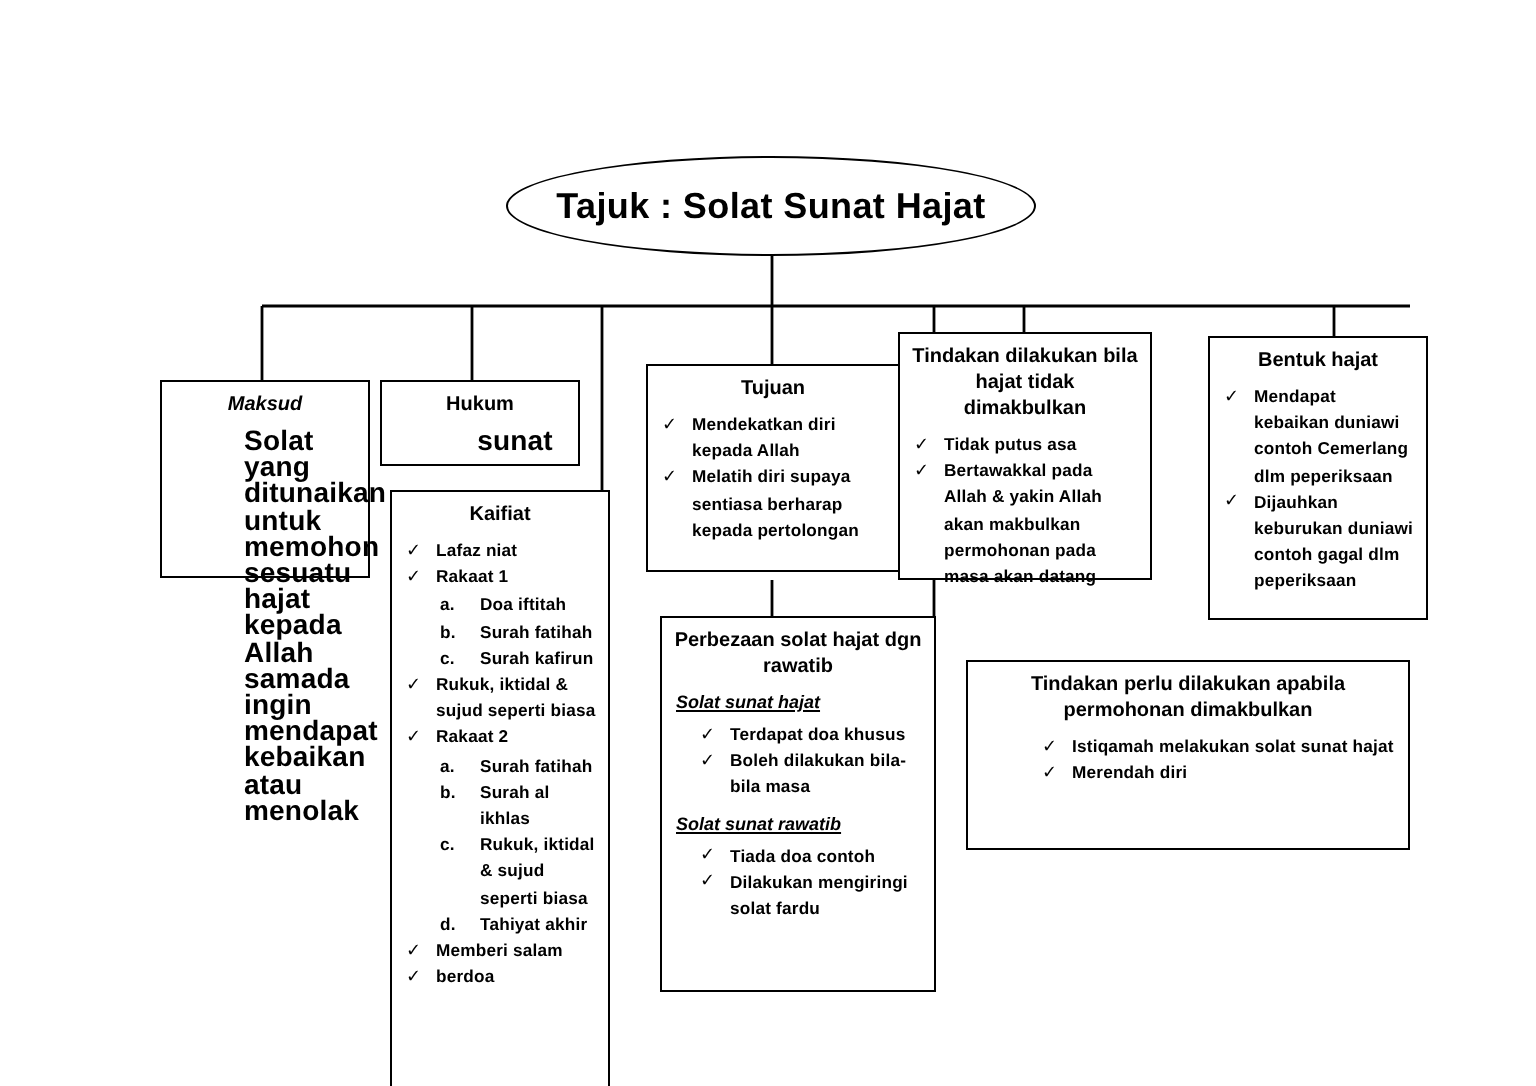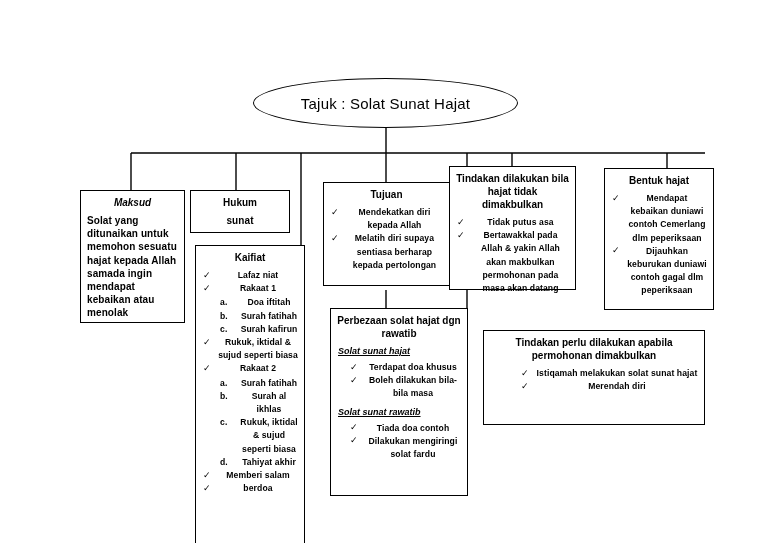--- a/index.html
+++ b/index.html
@@ -33,36 +33,36 @@
   .ttl.ital { font-style: italic; }
   .sub {
     font-style: italic;
     font-weight: bold;
     text-decoration: underline;
     font-size: 9px;
     line-height: 12px;
     margin: 5px 0 4px 1px;
   }
   .para {
-    font-size: 10px;
+    font-size: 14px;
     line-height: 13.2px;
     font-weight: bold;
     letter-spacing: .1px;
+    margin-left: 35px;
   }
   .center { text-align: center; }
   ul.chk { list-style: none; margin: 0; padding: 0; }
   ul.chk > li {
     position: relative;
     padding-left: 16px;
     font-size: 8.6px;
     line-height: 13.2px;
     font-weight: bold;
     margin-bottom: 0px;
     letter-spacing: .1px;
-    text-align: center;
   }
   ul.chk > li::before {
     content: "\2713";
     position: absolute; left: 1px; top: -0.5px;
     font-size: 9px; font-weight: normal;
   }
   ul.alpha { list-style: none; margin: 1px 0 0 0; padding: 0; }
   ul.alpha > li {
     position: relative;
     padding-left: 22px;
@@ -77,21 +77,21 @@
   }
   .oval {
     position: absolute;
     border: 1.6px solid #000;
     border-radius: 50%;
     background: #fff;
     display: flex; align-items: center; justify-content: center;
     z-index: 3;
   }
   .oval .t {
-    font-size: 15px; font-weight: normal; letter-spacing: .2px;
+    font-size: 18px; font-weight: bold; letter-spacing: .2px;
     text-align: center;
   }
   svg.lines { position: absolute; inset: 0; z-index: 1; }
 </style>
 </head>
 <body>
 
 <div id="canvas">
 
   <svg class="lines" width="768" height="543">
@@ -110,21 +110,21 @@
       <line x1="667" y1="153" x2="667" y2="168"></line>
 
       <line x1="386" y1="290" x2="386" y2="308"></line>
     </g>
   </svg>
 
   <div class="oval" style="left:253px; top:78px; width:265px; height:50px;">
     <span class="t">Tajuk : Solat Sunat Hajat</span>
   </div>
 
-  <div class="node" style="left:80px; top:190px; width:105px; height:133px;">
+  <div class="node" style="left:80px; top:190px; width:105px; height:99px;">
     <div class="ttl ital">Maksud</div>
     <div class="para">Solat yang ditunaikan untuk memohon sesuatu hajat kepada Allah samada ingin mendapat kebaikan atau menolak</div>
   </div>
 
   <div class="node" style="left:190px; top:190px; width:100px; height:43px;">
     <div class="ttl">Hukum</div>
     <div class="para center">sunat</div>
   </div>
 
   <div class="node" style="left:195px; top:245px; width:110px; height:311px;">

